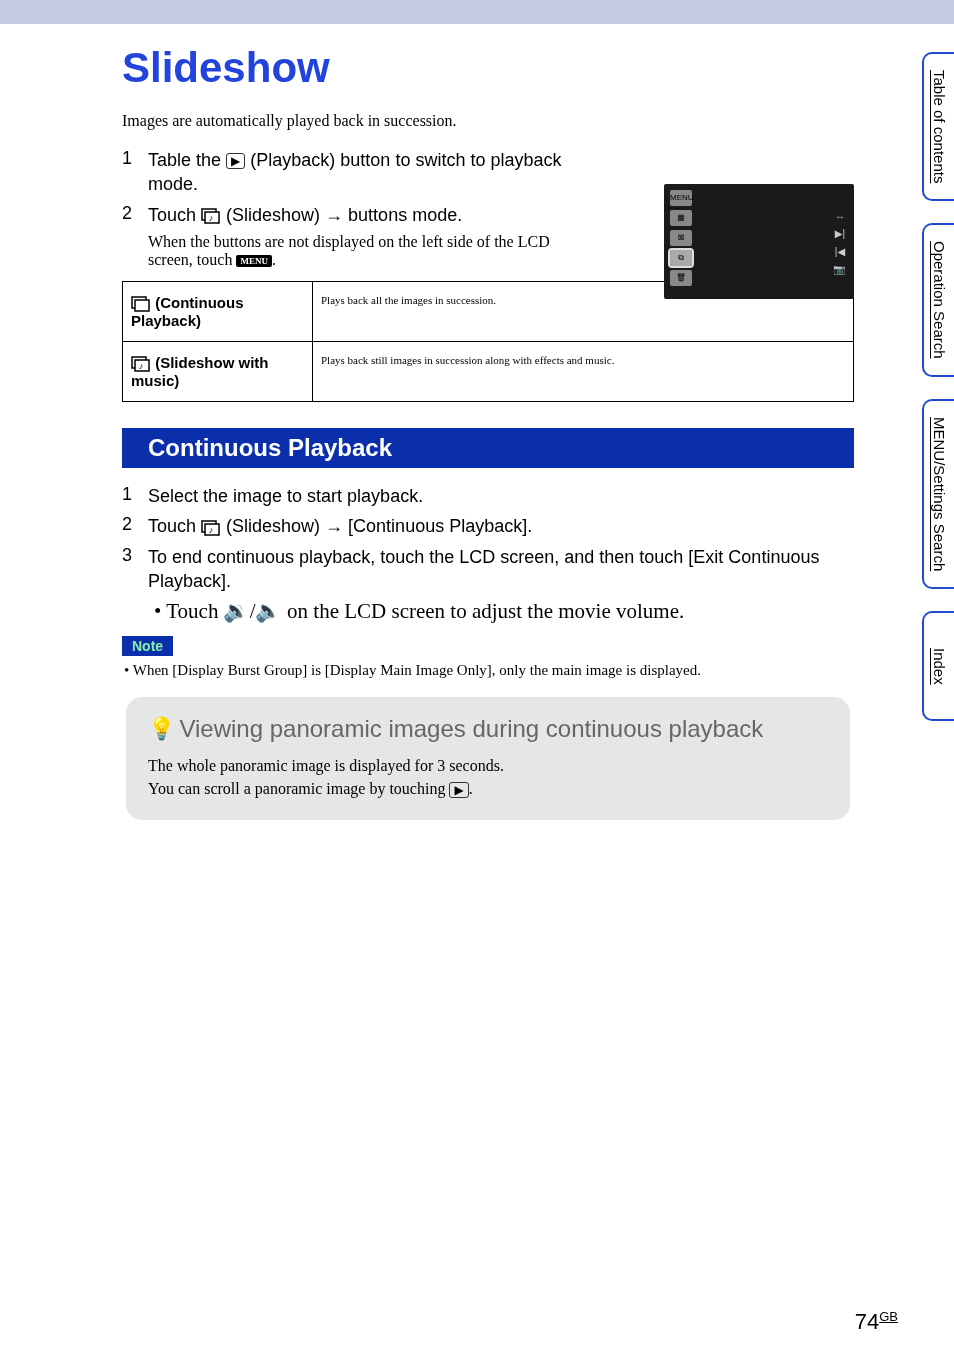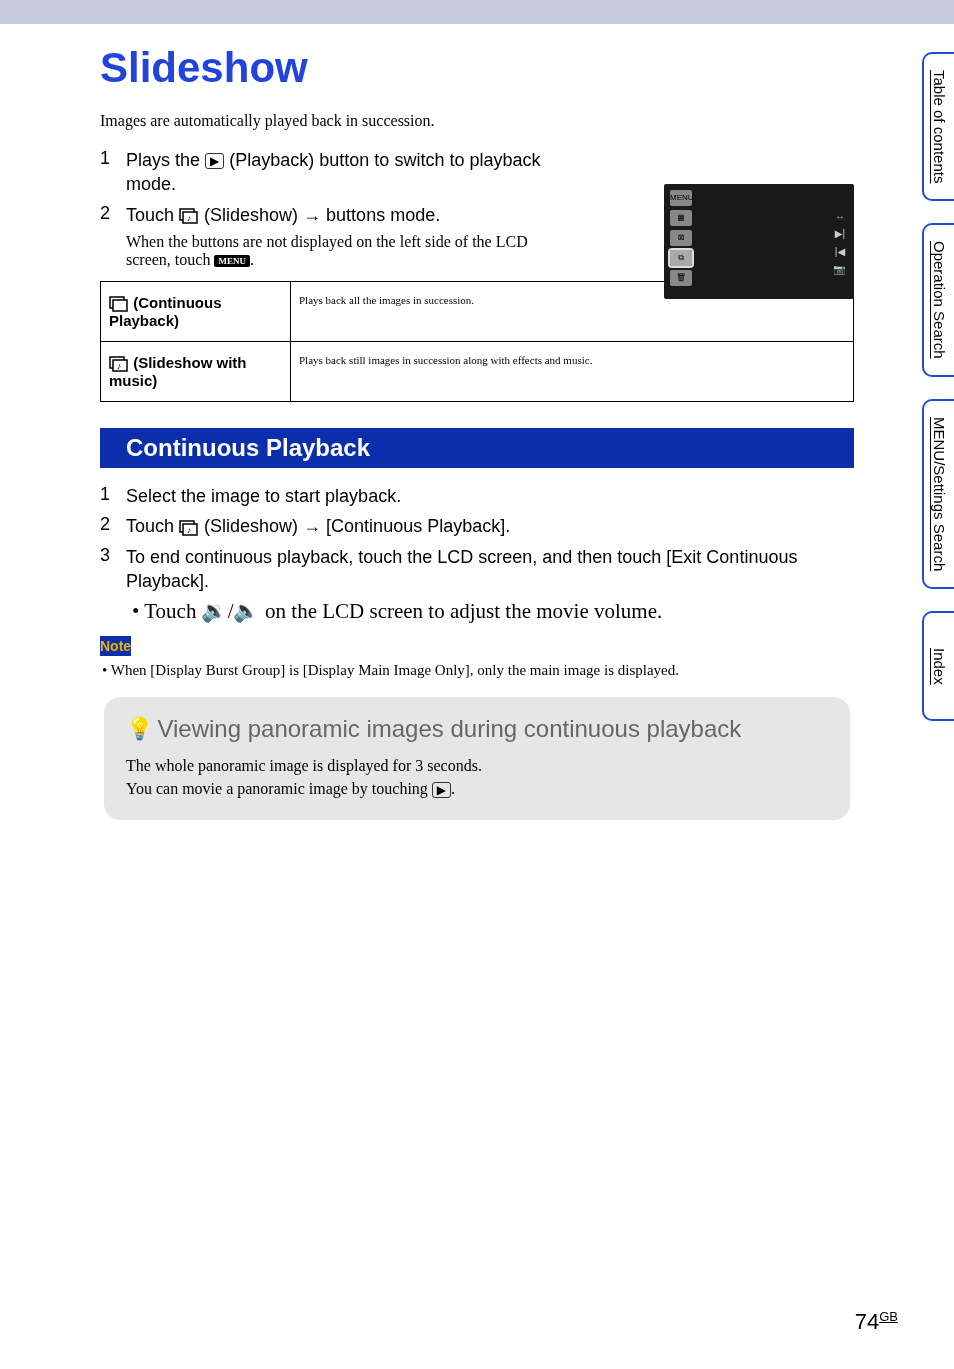--- a/index.html
+++ b/index.html
@@ -11,20 +11,21 @@
       position: relative;
     }
     .top-bar {
       background: #c5cae0;
       height: 24px;
       width: 100%;
     }
     .content {
       padding: 20px 100px 0 100px;
       position: relative;
+      margin-left: 22px;
     }
     h1.title {
       color: #2244dd;
       font-size: 42px;
       font-weight: bold;
       margin-bottom: 20px;
     }
     .intro {
       font-size: 16px;
       margin-bottom: 18px;
@@ -141,24 +142,24 @@
     }
     .bullet {
       font-family: Liberation Serif, serif;
       font-size: 21px;
       margin-left: 44px;
       margin-bottom: 10px;
       text-indent: -12px;
     }
     .note-badge {
       background: #0b2faa;
-      color: #eab308;
+      color: #86efac;
       font-size: 14px;
       font-weight: bold;
-      padding: 2px 0;
+      padding: 2px 10px;
       display: inline-block;
       margin-bottom: 6px;
     }
     .note-text {
       font-family: "Times New Roman", serif;
       font-size: 15px;
       margin-left: 14px;
       text-indent: -12px;
       margin-bottom: 18px;
     }
@@ -264,21 +265,21 @@
       <div class="lcd-r-icon">▶|</div>
       <div class="lcd-r-icon">|◀</div>
       <div class="lcd-r-icon">📷</div>
     </div>
   </div>
 
   <div class="step-list" style="max-width: 470px;">
     <div class="step">
       <div class="step-num">1</div>
       <div class="step-text">
-        <span>Plays the </span>
+        <span>Table the </span>
         <span class="icon-box">▶</span>
         <span> (Playback) button to switch to playback mode.</span>
       </div>
     </div>
     <div class="step">
       <div class="step-num">2</div>
       <div class="step-text">
         <span>Touch </span>
         <svg class="slideshow-icon" width="20" height="16">
             <rect x="1" y="1" width="14" height="11" fill="none" stroke="#000" stroke-width="1.5"></rect>
@@ -350,21 +351,21 @@
   <div class="note-text">• <span>When [Display Burst Group] is [Display Main Image Only], only the main image is displayed.</span></div>
 
   <div class="tip-box">
     <div class="tip-title">
       <span class="tip-icon">💡</span>
       <span>Viewing panoramic images during continuous playback</span>
     </div>
     <div class="tip-body">
       <div>The whole panoramic image is displayed for 3 seconds.</div>
       <div>
-        <span>You can movie a panoramic image by touching </span><span class="icon-box">▶</span><span>.</span>
+        <span>You can scroll a panoramic image by touching </span><span class="icon-box">▶</span><span>.</span>
       </div>
     </div>
   </div>
 
 </div>
 
 <div class="page-num">
   <span>74</span><span class="gb">GB</span>
 </div>
 

